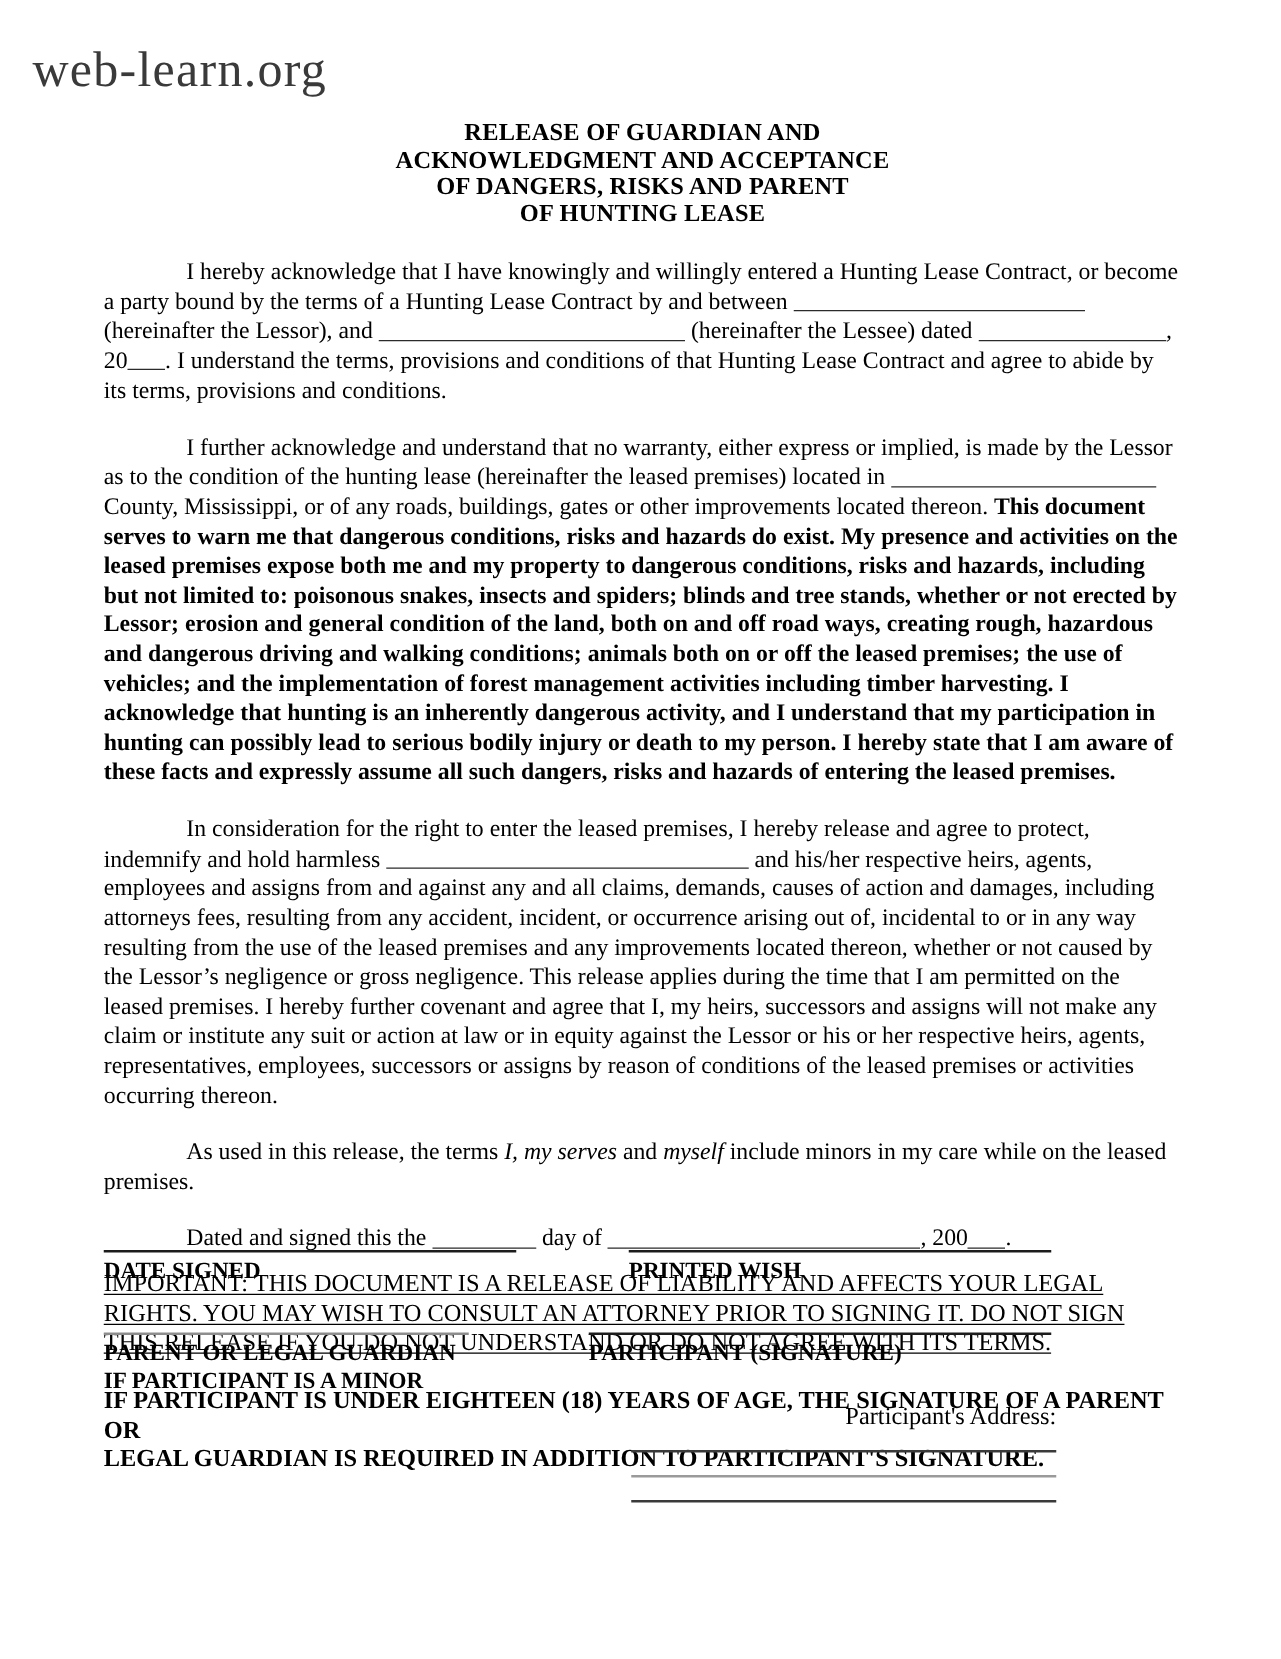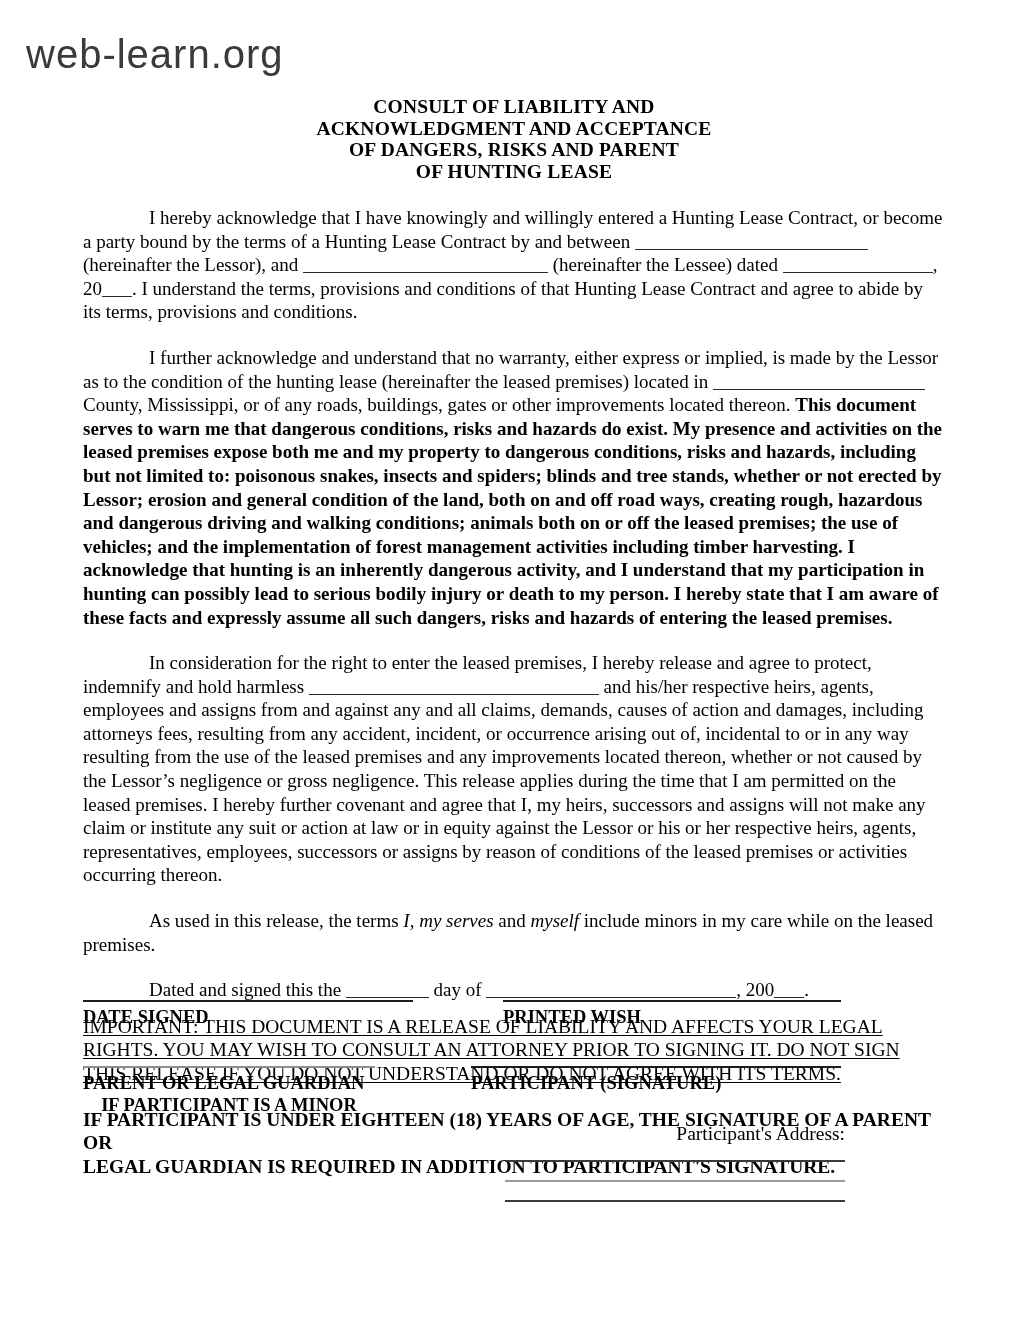--- a/index.html
+++ b/index.html
@@ -16,21 +16,21 @@
     overflow: hidden;
     font-family: "Liberation Serif", "DejaVu Serif", serif;
     color: #000000;
   }
 
   
   .watermark {
     position: absolute;
     left: 26px;
     top: 32px;
-    font-family: Liberation Sans, sans-serif;
+    font-family: Liberation Serif, serif;
     font-size: 40px;
     letter-spacing: 1px;
     color: #3a3a3a;
     white-space: nowrap;
   }
 
   
   .doc {
     position: absolute;
     left: 83px;
@@ -151,21 +151,21 @@
 </head>
 <body>
 
 <div id="page">
 
   <div class="watermark">web-learn.org</div>
 
   <div class="doc">
 
     <div class="title">
-      <div>CONSULT OF LIABILITY AND</div>
+      <div>RELEASE OF GUARDIAN AND</div>
       <div>ACKNOWLEDGMENT AND ACCEPTANCE</div>
       <div>OF DANGERS, RISKS AND PARENT</div>
       <div>OF HUNTING LEASE</div>
     </div>
 
     <div class="gap-lg"></div>
 
     <p class="para"><span class="indent"></span><span>I hereby acknowledge that I have knowingly and willingly entered a Hunting Lease Contract, or become a party bound by the terms of a Hunting Lease Contract by and between </span><span class="blank w-b1"></span><span> (hereinafter the Lessor), and </span><span class="blank w-b2"></span><span> (hereinafter the Lessee) dated </span><span class="blank w-b3"></span><span>, 20</span><span class="blank w-b4"></span><span>.  I understand the terms, provisions and conditions of that Hunting Lease Contract and agree to abide by its terms, provisions and conditions.</span></p>
 
     <div class="gap-md"></div>
@@ -211,21 +211,21 @@
       <div class="sig-cell" style="left:420px; width:338px;">
         <div class="sig-rule"></div>
         <div class="sig-label">PRINTED WISH</div>
       </div>
     </div>
 
     <div class="sig-row" style="height:76px; margin-top:6px;">
       <div class="sig-cell" style="left:0; width:292px;">
         <div class="sig-rule light"></div>
         <div class="sig-label">PARENT OR LEGAL GUARDIAN</div>
-        <div class="sig-label" style="padding-top:0;text-align:center;">IF PARTICIPANT IS A MINOR</div>
+        <div class="sig-label" style="padding-top:0;">IF PARTICIPANT IS A MINOR</div>
       </div>
       <div class="sig-cell" style="left:388px; width:370px;">
         <div class="sig-rule"></div>
         <div class="sig-label">PARTICIPANT (SIGNATURE)</div>
       </div>
     </div>
 
   </div>
 
   <div class="addr">

